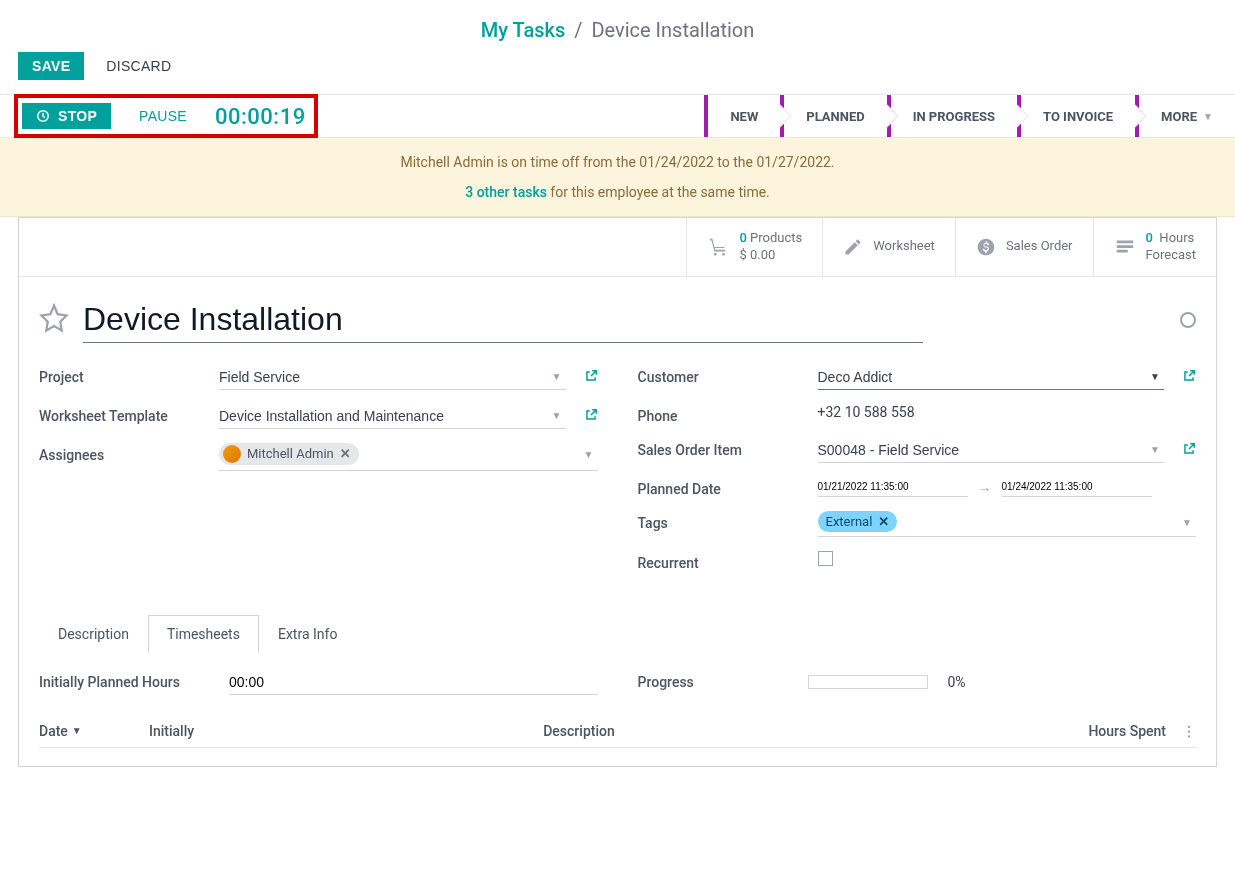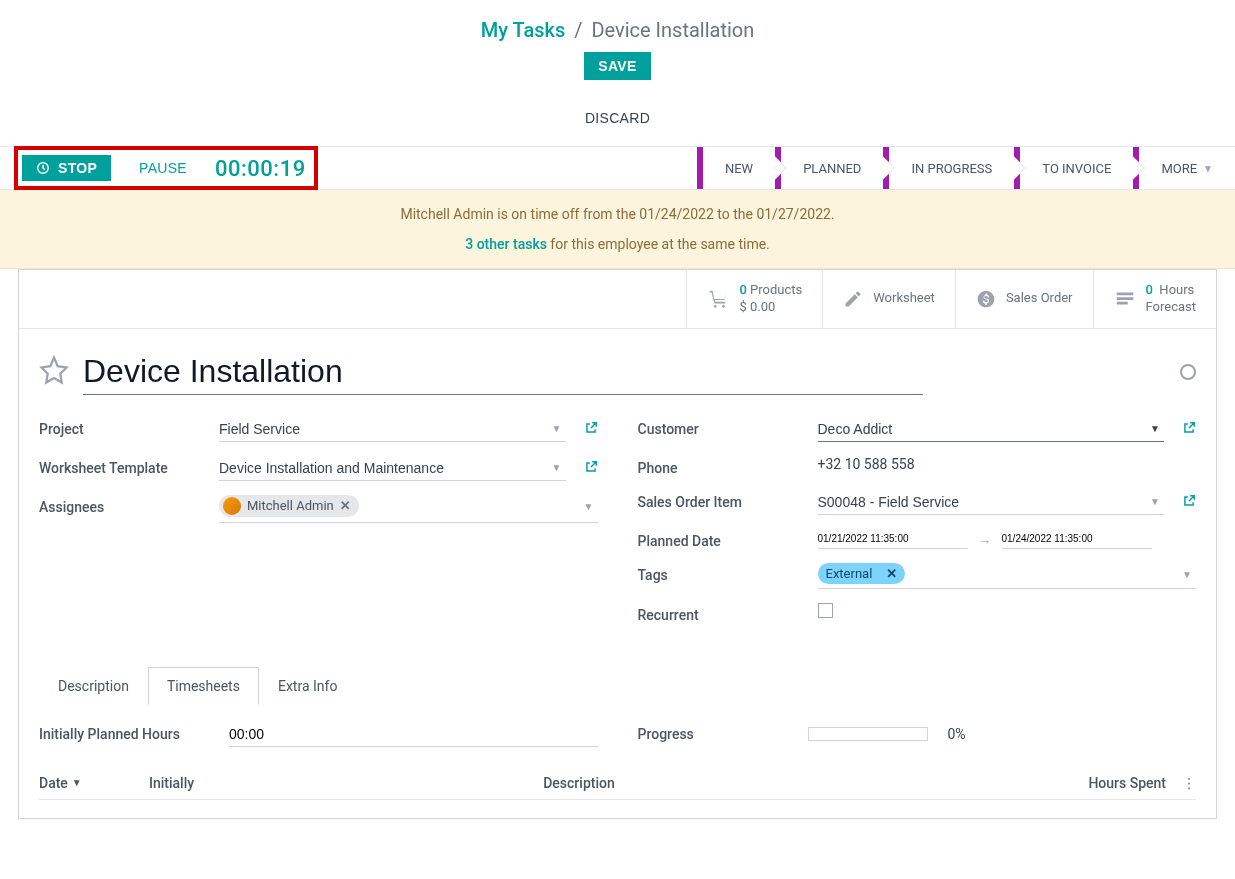--- a/index.html
+++ b/index.html
@@ -3,34 +3,34 @@
 <meta charset="utf-8">
 <style>
 * { box-sizing: border-box; margin: 0; padding: 0; }
 body { font-family: -apple-system, BlinkMacSystemFont, "Segoe UI", Roboto, "Helvetica Neue", sans-serif; font-size: 14px; color: #374151; background: #fff; }
 
 .breadcrumb { padding: 18px 18px 10px; font-size: 20px; text-align: center; }
 .breadcrumb a { color: #00a09d; text-decoration: none; font-weight: 500; }
 .breadcrumb .sep { color: #6b7280; margin: 0 4px; }
 .breadcrumb .current { color: #6b7280; font-weight: 400; }
 
-.action-row { padding: 0 18px 14px; display: flex; gap: 24px; align-items: center; flex-direction: column; }
+.action-row { padding: 0 18px 14px; display: flex; gap: 8px; align-items: center; }
 .btn { padding: 6px 14px; font-size: 14px; font-weight: 600; border: none; cursor: pointer; letter-spacing: 0.3px; }
 .btn-primary { background: #00a09d; color: #fff; }
 .btn-link { background: transparent; color: #374151; font-weight: 500; }
 
 .control-bar { border-top: 1px solid #e5e7eb; border-bottom: 1px solid #e5e7eb; display: flex; justify-content: space-between; align-items: stretch; height: 44px; }
 .highlight-box { border: 4px solid #d40000; display: inline-flex; align-items: center; padding: 4px 8px 4px 4px; margin: -4px 0 -4px -4px; }
 .btn-stop { background: #00a09d; color: #fff; padding: 5px 14px; font-weight: 600; display: inline-flex; align-items: center; gap: 8px; }
 .btn-pause { color: #00a09d; font-weight: 500; margin-left: 14px; letter-spacing: 0.3px; }
 .timer { font-size: 22px; color: #00a09d; font-weight: 500; margin-left: 14px; letter-spacing: 0.5px; }
 .control-left { display: flex; align-items: center; padding-left: 18px; }
 
 .stages { display: flex; align-items: stretch; }
-.stage { position: relative; padding: 0 22px; display: flex; align-items: center; font-size: 13px; color: #4b5563; font-weight: 400; border-left: 6px solid #a21caf; cursor: pointer; }
+.stage { position: relative; padding: 0 22px; display: flex; align-items: center; font-size: 13px; color: #4b5563; font-weight: 700; border-left: 4px solid #a21caf; cursor: pointer; }
 .stage::after { content: ""; position: absolute; right: -8px; top: 50%; transform: translateY(-50%) rotate(45deg); width: 16px; height: 16px; border-top: 1px solid #e5e7eb; border-right: 1px solid #e5e7eb; background: #fff; z-index: 1; }
 .stage:last-child::after { display: none; }
 .stage span { position: relative; z-index: 2; }
 .stage .more-caret { margin-left: 6px; color: #9ca3af; font-size: 10px; }
 
 .alert { background: #fcf4dc; text-align: center; padding: 16px 20px; color: #8a6d3b; border-bottom: 1px solid #f0e6c8; }
 .alert .line2 { margin-top: 14px; }
 .alert .link { color: #00a09d; font-weight: 500; text-decoration: none; }
 
 .sheet { margin: 0 18px; border: 1px solid #d1d5db; }
@@ -52,21 +52,21 @@
 .field-input { flex: 1; position: relative; }
 .sel { width: 100%; border: none; border-bottom: 1px solid #d1d5db; padding: 4px 24px 4px 0; font-size: 14px; color: #374151; background: transparent; }
 .sel.dark { border-bottom-color: #6b7280; }
 .caret { position: absolute; right: 4px; top: 6px; color: #9ca3af; font-size: 10px; pointer-events: none; }
 .ext-link { color: #00a09d; cursor: pointer; margin-left: 8px; flex-shrink: 0; padding-top: 4px; }
 .ext-link svg { stroke: #00a09d; }
 
 .tag-pill { display: inline-flex; align-items: center; background: #e5e7eb; border-radius: 12px; padding: 2px 8px 2px 4px; gap: 6px; font-size: 13px; color: #4b5563; }
 .tag-pill .avatar { width: 18px; height: 18px; border-radius: 50%; background: linear-gradient(135deg,#f59e0b,#d97706); }
 .tag-pill .x { color: #6b7280; cursor: pointer; font-weight: bold; }
-.tag-blue { background: #7dd3fc; color: #0c4a6e; border-radius: 12px; padding: 3px 8px; font-size: 13px; display: inline-flex; align-items: center; gap: 14px; }
+.tag-blue { background: #7dd3fc; color: #0c4a6e; border-radius: 12px; padding: 3px 8px; font-size: 13px; display: inline-flex; align-items: center; gap: 6px; }
 .tag-blue .x { color: #0c4a6e; cursor: pointer; font-weight: bold; }
 
 .addr-block { color: #4b5563; line-height: 1.6; font-size: 14px; }
 .date-range { display: flex; align-items: center; gap: 10px; }
 .date-input { border: none; border-bottom: 1px solid #d1d5db; padding: 4px 0; font-size: 10px; width: 150px; }
 .arrow { color: #9ca3af; }
 .checkbox { width: 15px; height: 15px; border: 1px solid #9ca3af; cursor: pointer; }
 
 .tabs { display: flex; padding: 0 20px; border-bottom: none; }
 .tab { padding: 10px 18px; border: 1px solid transparent; cursor: pointer; color: #4b5563; font-size: 14px; margin-bottom: -1px; }

